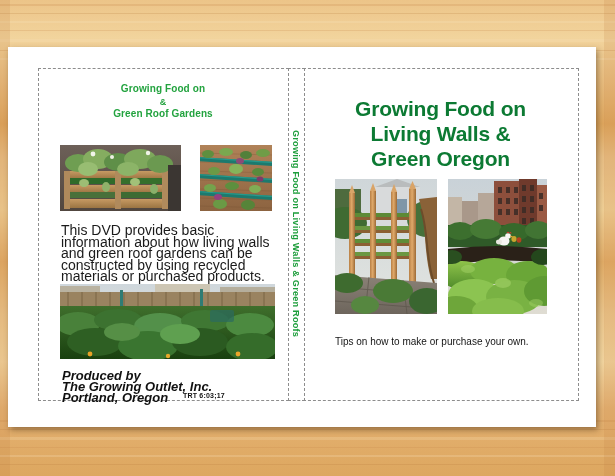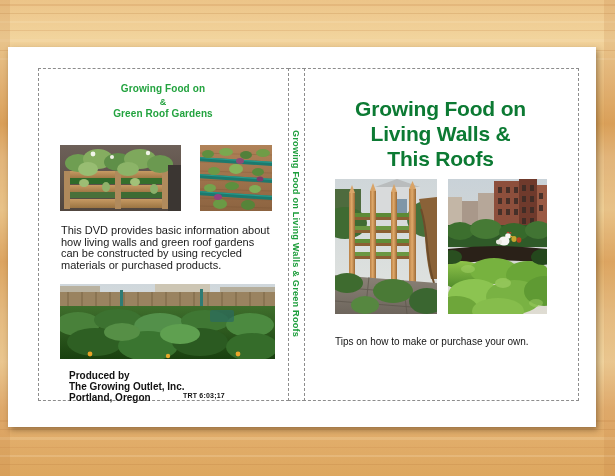--- a/index.html
+++ b/index.html
@@ -118,40 +118,41 @@
     position: absolute;
     left: 140px; top: 0;
     width: 72px; height: 66px;
     overflow: hidden;
   }
 
   #back-desc {
     position: absolute;
     left: 23px; top: 157px;
     width: 212px;
-    font-size: 11px;
+    font-size: 14px;
     line-height: 11.5px;
     color: #1a1a1a;
   }
 
   #back-photo-rooftop {
     position: absolute;
     left: 22px; top: 216px;
     width: 215px; height: 75px;
     overflow: hidden;
   }
 
   #back-credits {
     position: absolute;
-    left: 31px; top: 302px;
+    left: 24px; top: 302px;
     width: 212px;
-    font-size: 10px;
+    font-size: 13px;
     font-weight: bold;
     line-height: 11px;
     color: #111111;
+    font-style: italic;
   }
   #back-trt {
     position: absolute;
     left: 145px; top: 324px;
     font-size: 7px;
     font-weight: bold;
     color: #111111;
     letter-spacing: 0.2px;
   }
 
@@ -457,21 +458,21 @@
     <div id="spine-text">
       <span>Growing Food on Living Walls &amp; Green Roofs</span>
     </div>
   </div>
 
   <div class="panel" id="front-panel">
 
     <div id="front-title">
       <div>Growing Food on</div>
       <div>Living Walls &amp;</div>
-      <div>This Roofs</div>
+      <div>Green Oregon</div>
     </div>
 
     <div id="front-photos">
 
       <div id="front-photo-trellis">
         <svg class="ph" viewBox="0 0 102 135" preserveAspectRatio="none">
           <defs>
             <linearGradient id="skyT" x1="0" y1="0" x2="0" y2="1">
               <stop offset="0%" stop-color="#cfd6d9"></stop>
                 <stop offset="100%" stop-color="#e2e4e0"></stop>

